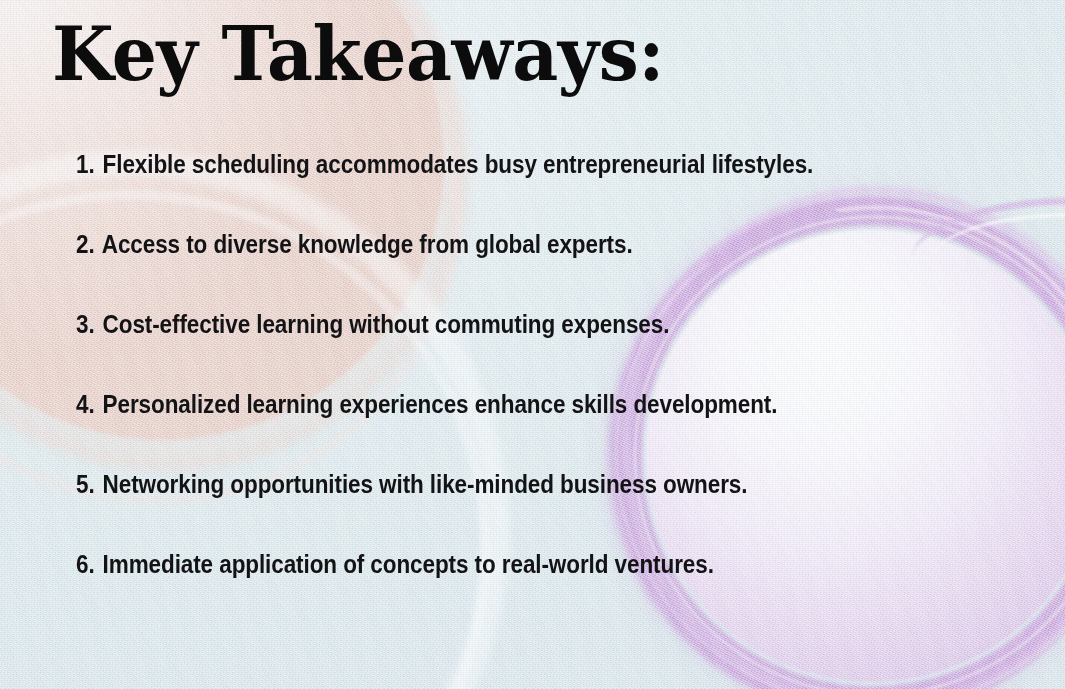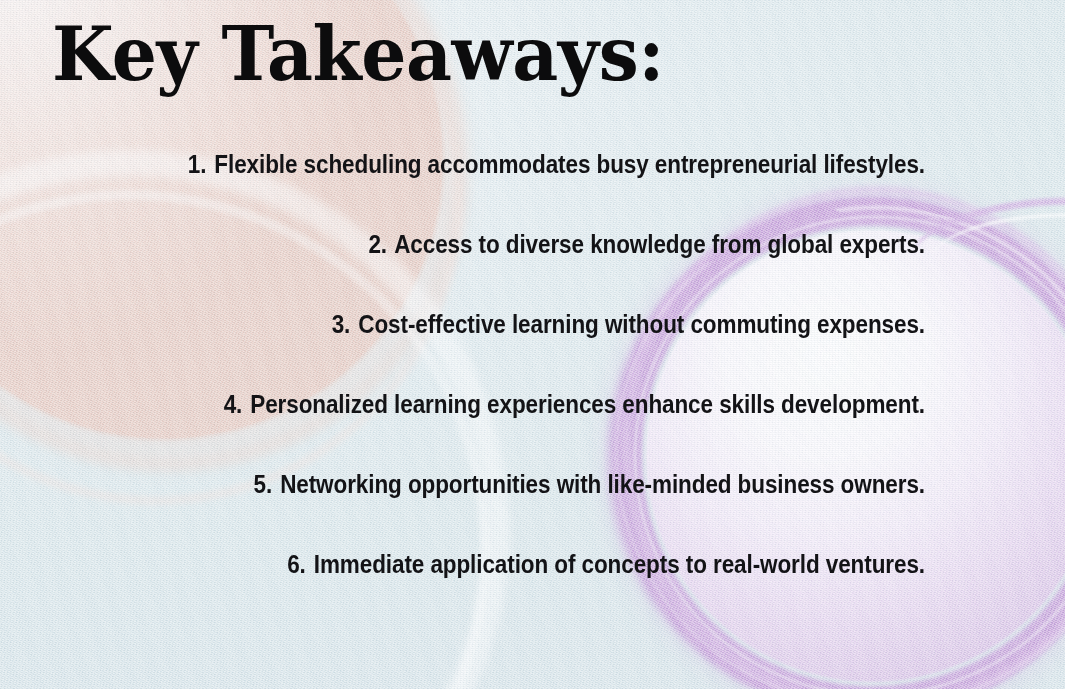--- a/index.html
+++ b/index.html
@@ -265,25 +265,24 @@
     line-height: 1.0;
     letter-spacing: -0.5px;
     color: #0c0c0d;
     transform: scaleX(0.96);
     transform-origin: left top;
     white-space: nowrap;
   }
 
   .takeaway-list {
     position: absolute;
-    left: 70px;
+    left: 76px;
     top: 152px;
     width: 950px;
     list-style: none;
-    text-align: right;
   }
 
   .takeaway-item {
     font-family: "Liberation Sans Narrow", "Liberation Sans", sans-serif;
     font-weight: 700;
     font-size: 25px;
     line-height: 1.0;
     color: #131316;
     height: 80px;
     white-space: nowrap;

